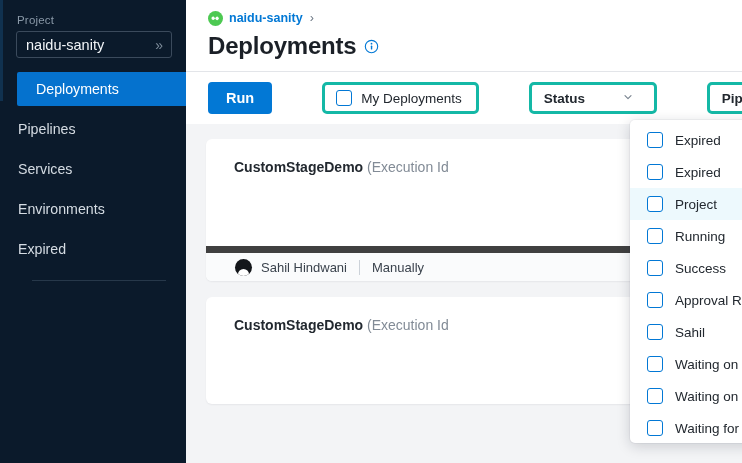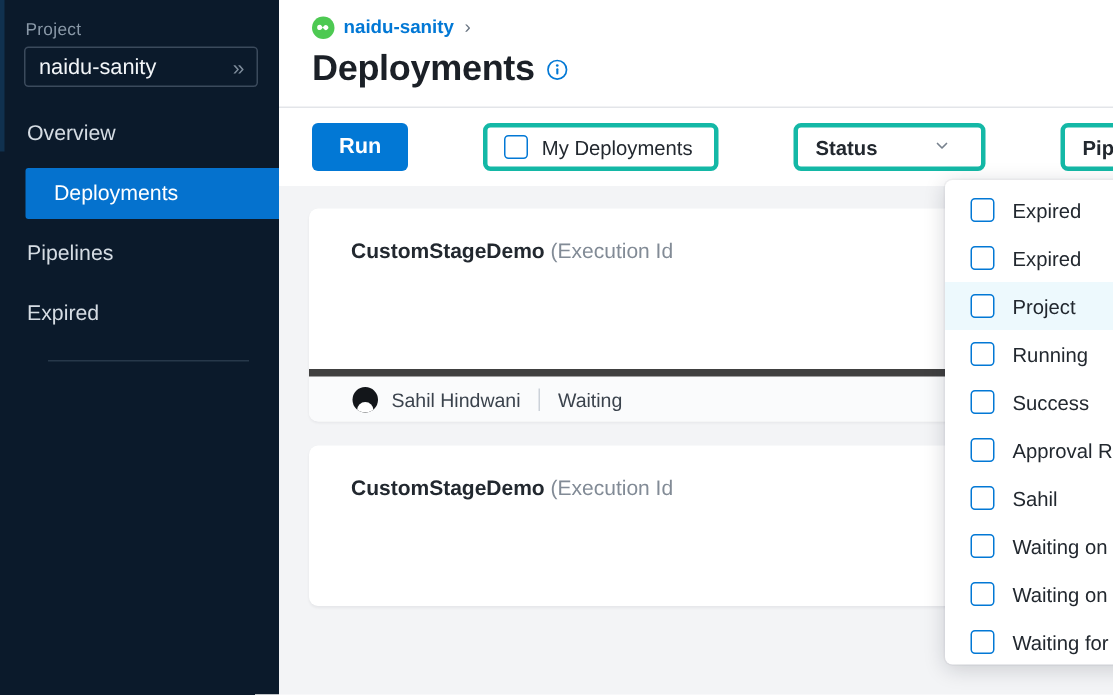--- a/index.html
+++ b/index.html
@@ -156,21 +156,21 @@
     margin-bottom: 16px;
     overflow: hidden;
   }
   .card-body { height: 107px; padding: 20px 0 0 28px; }
   .card-title { font-size: 14px; }
   .card-title b { color: #22282f; font-weight: bold; }
   .card-title span { color: #828b96; font-weight: normal; }
   .card-foot {
     height: 35px;
     background: #fafbfc;
-    border-top: 5px solid #404040;
+    border-top: 7px solid #404040;
     display: flex; align-items: center;
     padding-left: 29px;
     gap: 9px;
     font-size: 13px; color: #3b434d;
   }
   .avatar {
     width: 17px; height: 17px; border-radius: 50%;
     background: #13161a;
     display: flex; align-items: flex-end; justify-content: center;
     overflow: hidden;
@@ -215,28 +215,31 @@
     <div class="sidebar-accent"></div>
 
     <div class="project-label">Project</div>
 
     <div class="project-select">
       <span class="pname">naidu-sanity</span>
       <span class="chev2">»</span>
     </div>
 
     <nav class="nav">
-      <div class="nav-item">
-        <span>Overview</span>
-      </div>
       <div class="nav-item active">
         <span style="padding-left:18px">Deployments</span>
       </div>
       <div class="nav-item">
         <span>Pipelines</span>
+      </div>
+      <div class="nav-item">
+        <span>Services</span>
+      </div>
+      <div class="nav-item">
+        <span>Environments</span>
       </div>
       <div class="nav-item">
         <span>Expired</span>
       </div>
     </nav>
 
     <div class="nav-sep"></div>
 
   </aside>
 
@@ -302,21 +305,21 @@
             <b>CustomStageDemo</b>
             <span>(Execution Id</span>
           </div>
         </div>
         <div class="card-foot">
           <span class="avatar">
               <i></i>
             </span>
           <span>Sahil Hindwani</span>
           <span class="foot-div"></span>
-          <span>Waiting</span>
+          <span>Manually</span>
         </div>
       </div>
 
       <div class="card">
         <div class="card-body">
           <div class="card-title">
             <b>CustomStageDemo</b>
             <span>(Execution Id</span>
           </div>
         </div>

